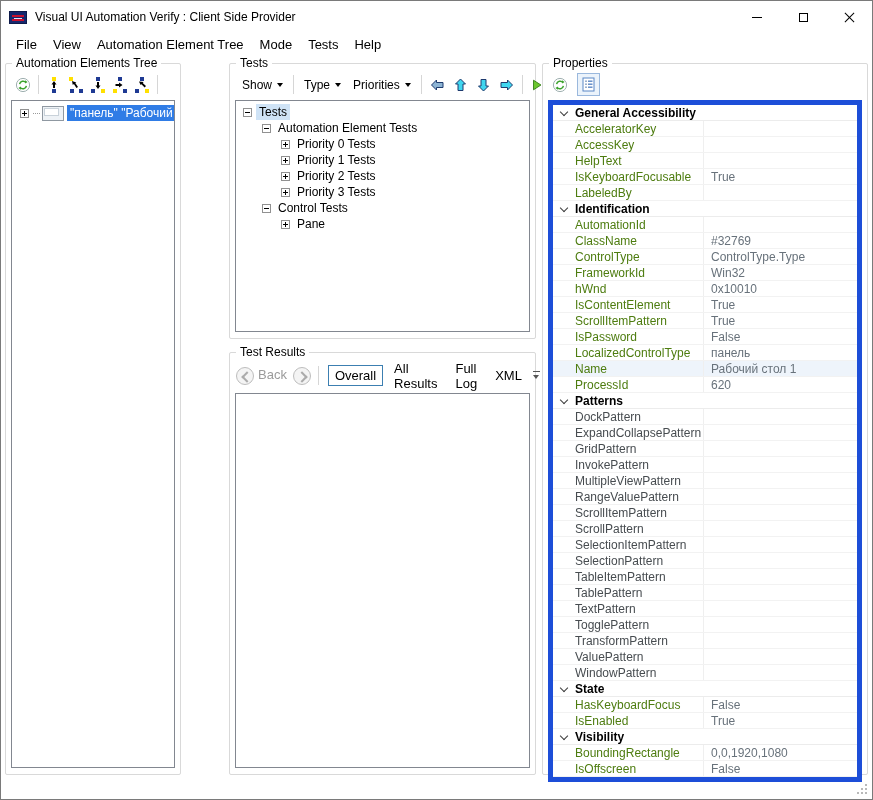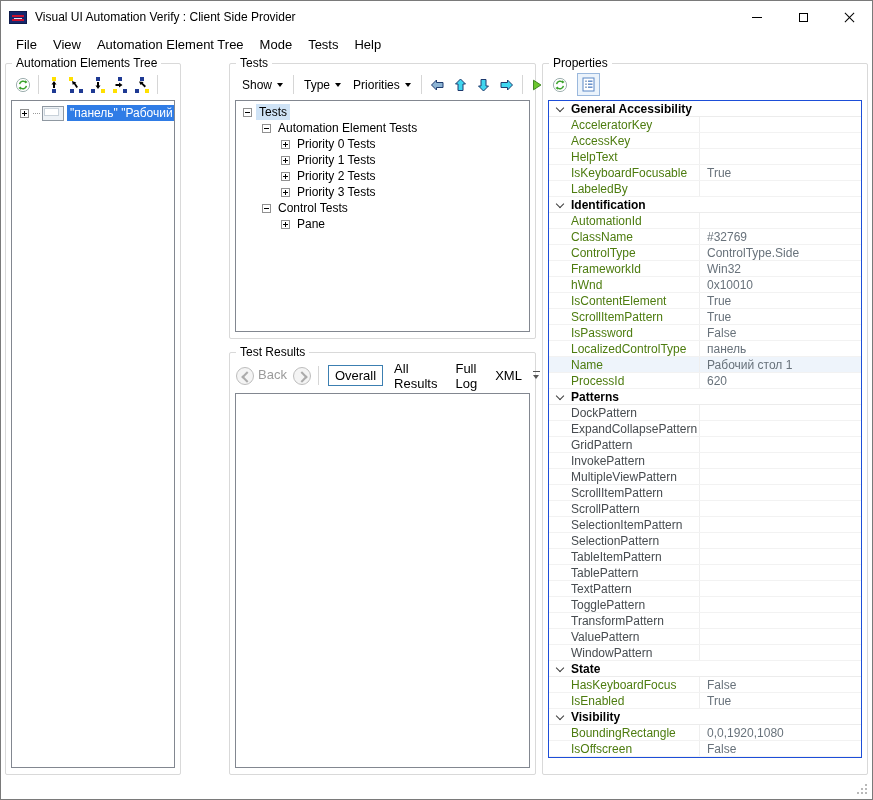--- a/index.html
+++ b/index.html
@@ -60,21 +60,21 @@
   .nav-circle.back::before{left:6px;transform:rotate(45deg);}
   .nav-circle.fwd::before{left:4px;transform:rotate(-135deg);}
   .back-label{font-size:13px;color:#9b9b9b;margin:0 6px 2px 4px;}
   .rtab{font-size:13px;color:#000;padding:2px 6px;margin:0 2px;border:1px solid transparent;}
   .rtab.sel{border:1px solid #3c7fb1;background:#fff;}
   .overflow-btn{margin-left:auto;width:12px;height:14px;position:relative;flex:0 0 auto;}
   .overflow-btn::before{content:'';position:absolute;top:2px;left:2px;width:7px;height:1px;background:#555;}
   .overflow-btn::after{content:'';position:absolute;top:6px;left:2px;border-left:3.5px solid transparent;border-right:3.5px solid transparent;border-top:4px solid #555;}
 
   
-  .prop-grid{position:absolute;left:5px;right:5px;top:36px;border:1px solid #1d4ed8;background:#fff;}
+  .prop-grid{position:absolute;left:5px;right:5px;top:36px;border:5px solid #1d4ed8;background:#fff;}
   .pcat{display:flex;align-items:center;height:16px;border-bottom:1px solid #ececec;}
   .chev{width:22px;display:flex;justify-content:center;flex:0 0 auto;}
   .chev::before{content:'';width:5px;height:5px;border-right:1px solid #3c3c3c;border-bottom:1px solid #3c3c3c;transform:rotate(45deg);margin-top:-2px;}
   .pcatname{font-size:12px;font-weight:bold;color:#000;}
   .prow{display:flex;align-items:center;height:16px;border-bottom:1px solid #f2f2f2;}
   .prow.hl{background:#eef4fb;}
   .pname{flex:0 0 151px;padding-left:22px;font-size:12px;color:#4d7c0f;border-right:1px solid #efefef;overflow:hidden;white-space:nowrap;height:100%;display:flex;align-items:center;}
   .prow.dark .pname{color:#474c50;}
   .pval{flex:1;padding-left:7px;font-size:12px;color:#68727b;overflow:hidden;white-space:nowrap;}
 
@@ -344,21 +344,21 @@
         <div class="prow">
           <span class="pname">AutomationId</span>
           <span class="pval"></span>
         </div>
         <div class="prow">
           <span class="pname">ClassName</span>
           <span class="pval">#32769</span>
         </div>
         <div class="prow">
           <span class="pname">ControlType</span>
-          <span class="pval">ControlType.Side</span>
+          <span class="pval">ControlType.Type</span>
         </div>
         <div class="prow">
           <span class="pname">FrameworkId</span>
           <span class="pval">Win32</span>
         </div>
         <div class="prow">
           <span class="pname">hWnd</span>
           <span class="pval">0x10010</span>
         </div>
         <div class="prow">
@@ -403,20 +403,24 @@
         </div>
         <div class="prow dark">
           <span class="pname">InvokePattern</span>
           <span class="pval"></span>
         </div>
         <div class="prow dark">
           <span class="pname">MultipleViewPattern</span>
           <span class="pval"></span>
         </div>
         <div class="prow dark">
+          <span class="pname">RangeValuePattern</span>
+          <span class="pval"></span>
+        </div>
+        <div class="prow dark">
           <span class="pname">ScrollItemPattern</span>
           <span class="pval"></span>
         </div>
         <div class="prow dark">
           <span class="pname">ScrollPattern</span>
           <span class="pval"></span>
         </div>
         <div class="prow dark">
           <span class="pname">SelectionItemPattern</span>
           <span class="pval"></span>

